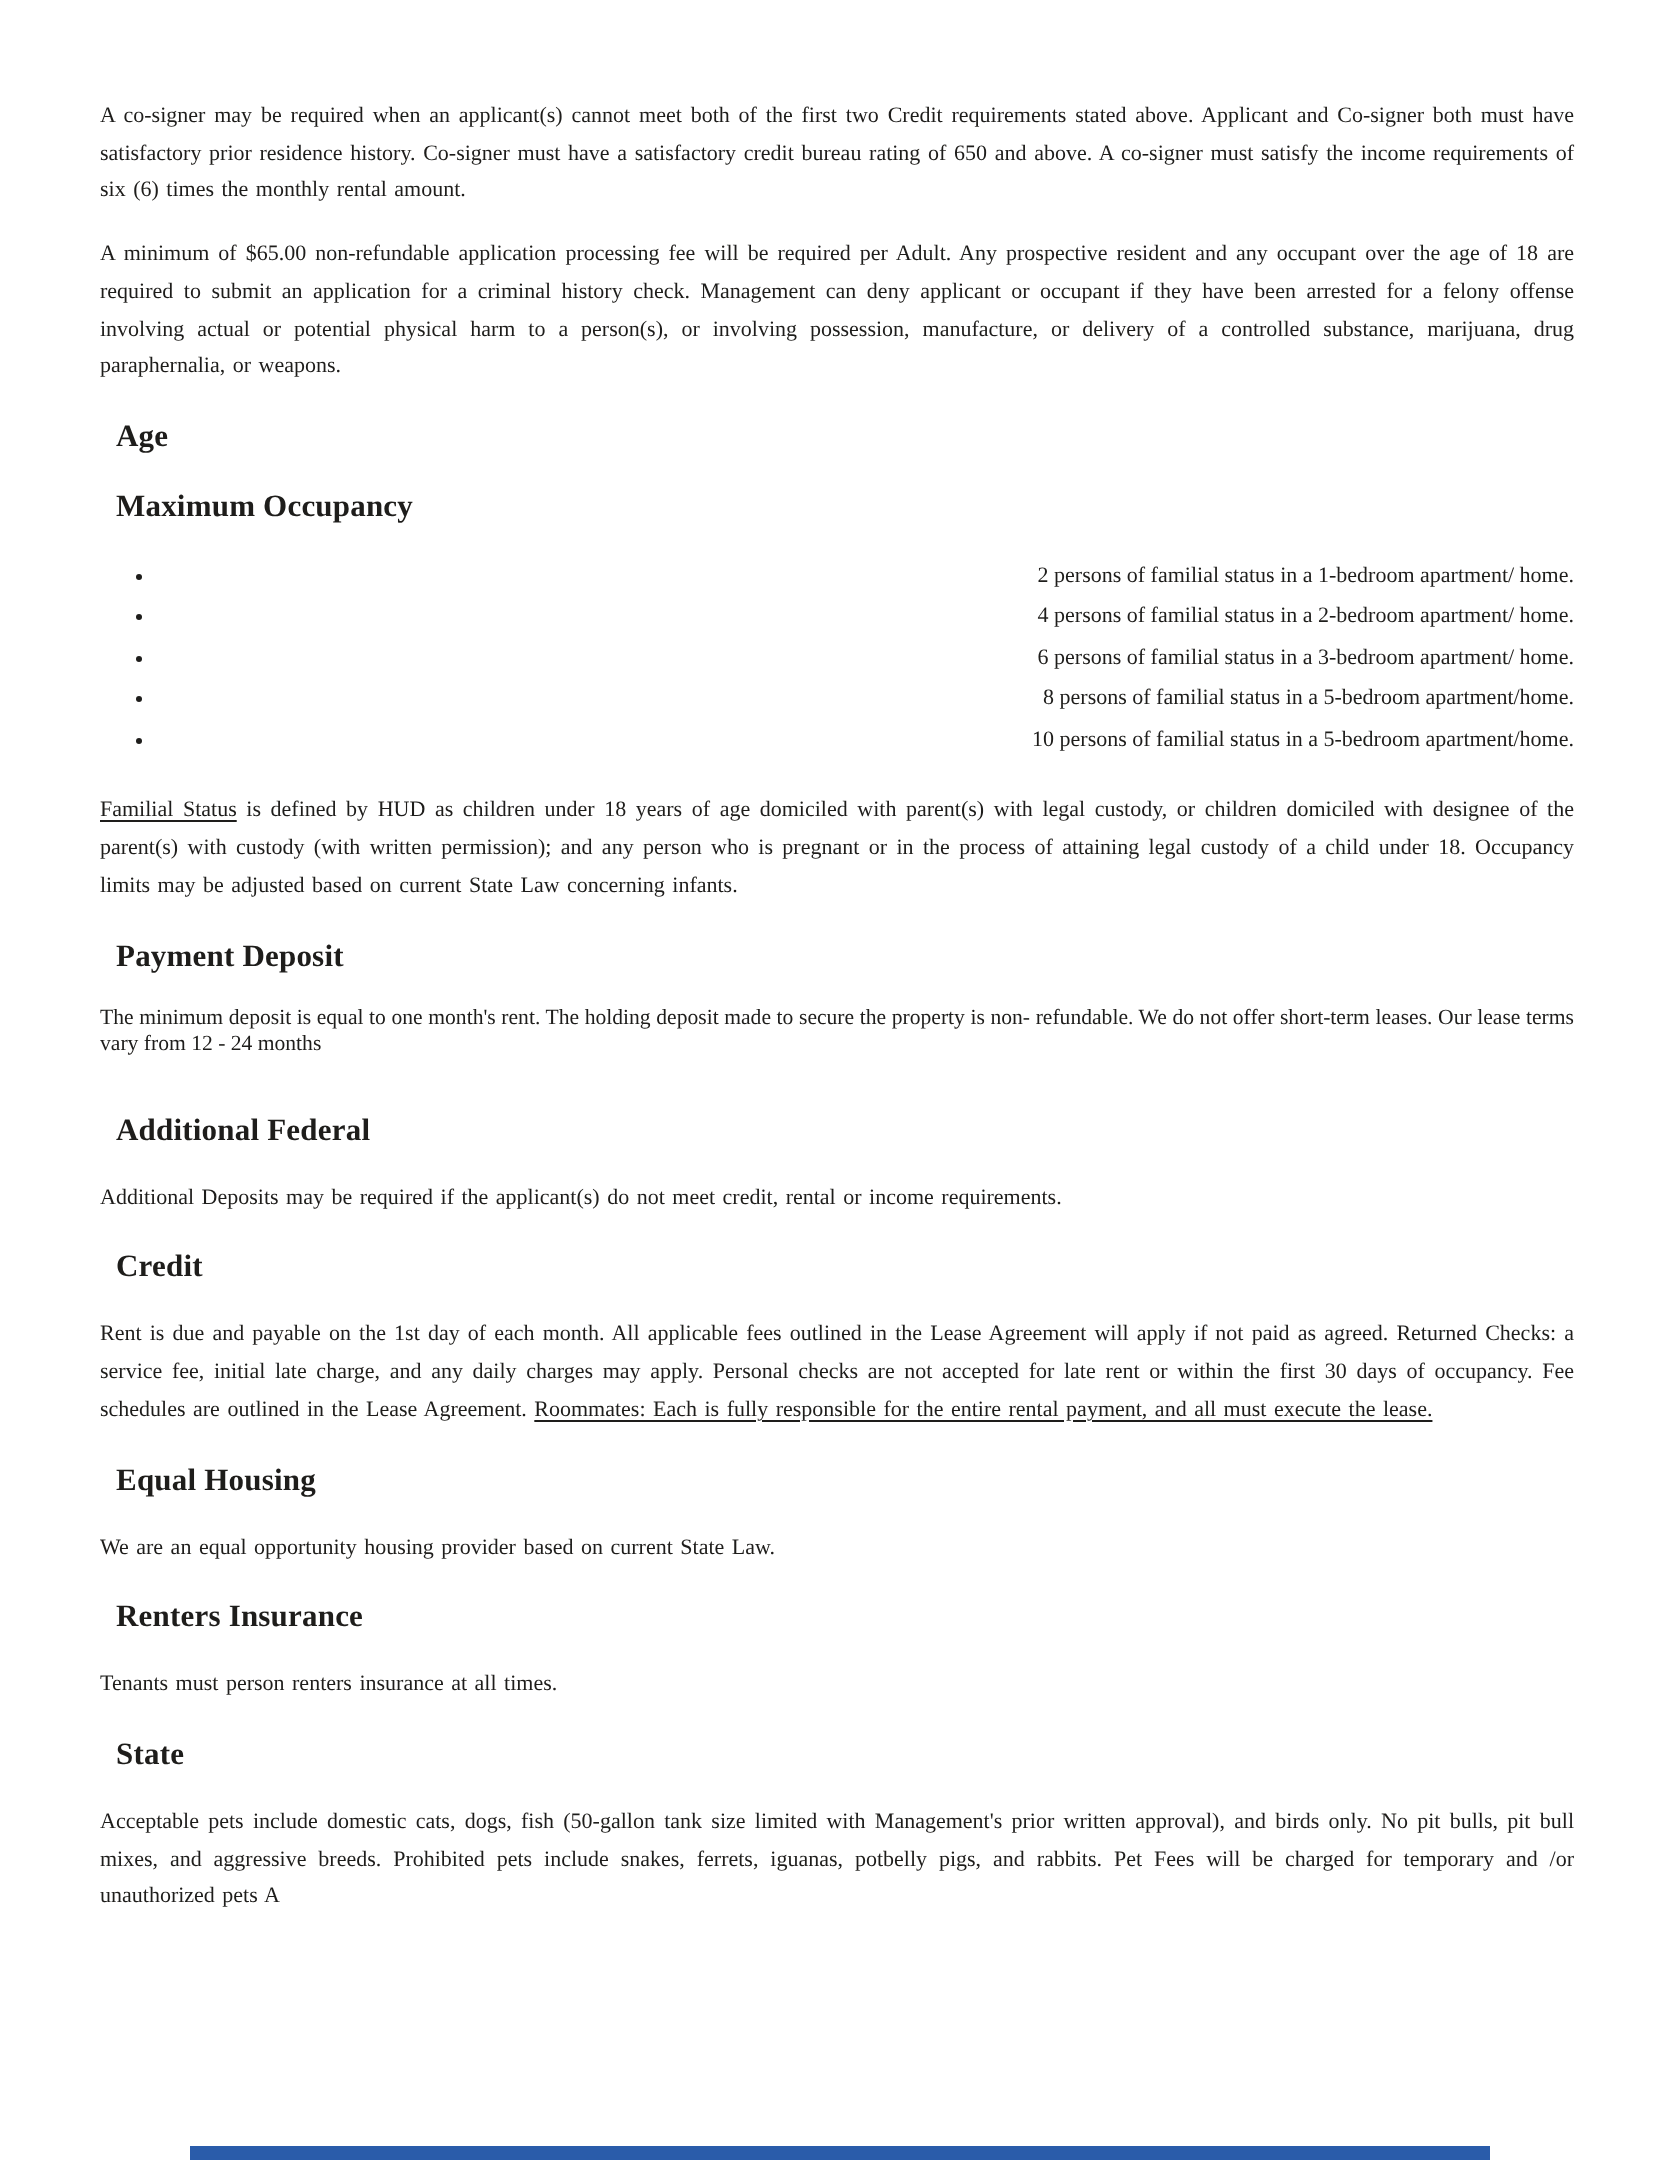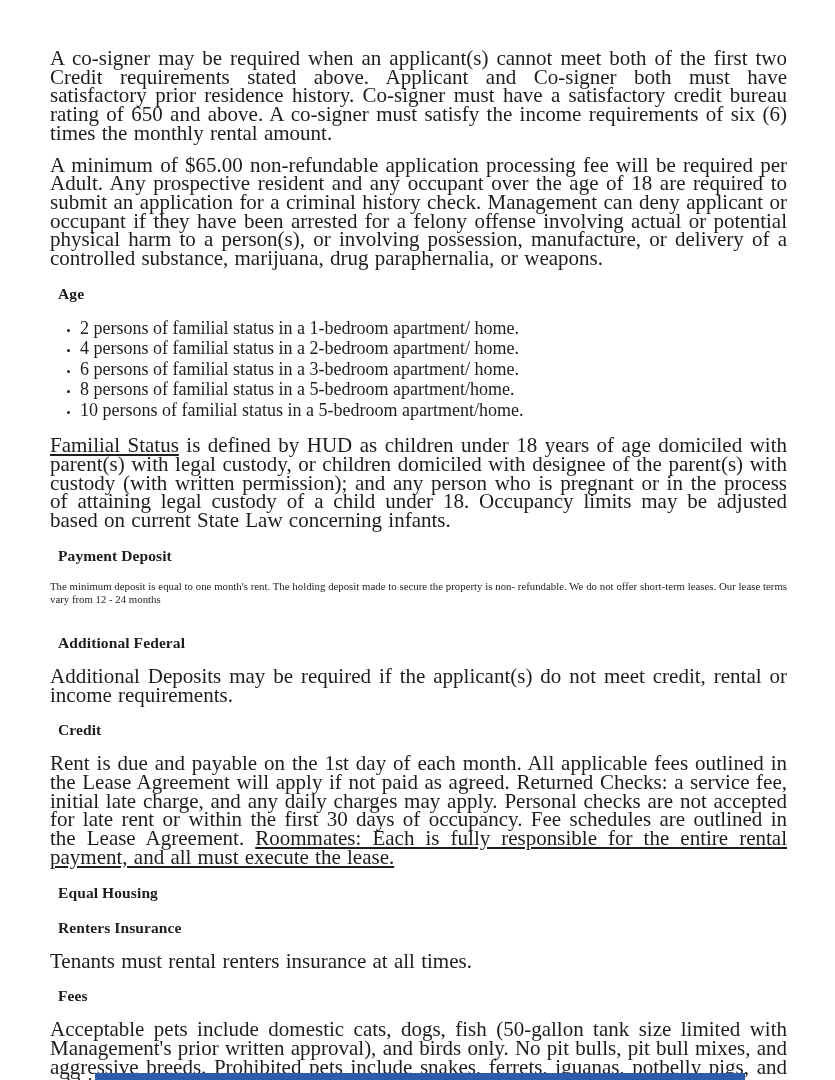--- a/index.html
+++ b/index.html
@@ -10,21 +10,21 @@
     position: relative;
     overflow: hidden;
   }
   .page {
     position: absolute; inset: 0;
     box-sizing: border-box;
     padding: 49px 48px 0 50px;
     color: #1e1d1b;
   }
   p.body {
-    font-size: 21px;
+    font-size: 11px;
     line-height: 18.7px;
     text-align: justify;
     margin: 0 0 13px 0;
     word-spacing: 1px;
   }
   p.small {
     font-size: 10.8px;
     line-height: 13.6px;
     text-align: justify;
     margin: 0 0 27px 0;
@@ -33,64 +33,67 @@
     font-size: 15.5px;
     font-weight: bold;
     margin: 17px 0 15px 8px;
     letter-spacing: 0.1px;
   }
   ul.occupancy {
     margin: 2px 0 16px 0;
     padding-left: 30px;
   }
   ul.occupancy li {
-    font-size: 18px;
+    font-size: 11px;
     line-height: 20.5px;
     list-style-type: disc;
+    text-align: right;
   }
   ul.occupancy li::marker { font-size: 10px; }
   .u { text-decoration: underline; text-underline-offset: 2px; }
   .footer-bar {
     position: absolute;
     left: 95px; bottom: 0;
     width: 650px; height: 7px;
   }
 </style>
 </head>
 <body>
 
 <div class="page" style="color: rgb(30, 29, 27);">
 
   <p class="body">A co-signer may be required when an applicant(s) cannot meet both of the first two Credit requirements stated above. Applicant and Co-signer both must have satisfactory prior residence history. Co-signer must have a satisfactory credit bureau rating of 650 and above. A co-signer must satisfy the income requirements of six (6) times the monthly rental amount.</p>
 
   <p class="body">A minimum of $65.00 non-refundable application processing fee will be required per Adult. Any prospective resident and any occupant over the age of 18 are required to submit an application for a criminal history check. Management can deny applicant or occupant if they have been arrested for a felony offense involving actual or potential physical harm to a person(s), or involving possession, manufacture, or delivery of a controlled substance, marijuana, drug paraphernalia, or weapons.</p>
 
   <h3 class="sec">Age</h3>
 
+  <h3 class="sec">Maximum Occupancy</h3>
   <ul class="occupancy">
     <li>2 persons of familial status in a 1-bedroom apartment/ home.</li>
     <li>4 persons of familial status in a 2-bedroom apartment/ home.</li>
     <li>6 persons of familial status in a 3-bedroom apartment/ home.</li>
     <li>8 persons of familial status in a 5-bedroom apartment/home.</li>
     <li>10 persons of familial status in a 5-bedroom apartment/home.</li>
   </ul>
 
   <p class="body"><span class="u">Familial Status</span><span> is defined by HUD as children under 18 years of age domiciled with parent(s) with legal custody, or children domiciled with designee of the parent(s) with custody (with written permission); and any person who is pregnant or in the process of attaining legal custody of a child under 18. Occupancy limits may be adjusted based on current State Law concerning infants.</span></p>
 
   <h3 class="sec">Payment Deposit</h3>
   <p class="small">The minimum deposit is equal to one month's rent. The holding deposit made to secure the property is non- refundable. We do not offer short-term leases. Our lease terms vary from 12 - 24 months</p>
 
   <h3 class="sec">Additional Federal</h3>
   <p class="body">Additional Deposits may be required if the applicant(s) do not meet credit, rental or income requirements.</p>
 
   <h3 class="sec">Credit</h3>
   <p class="body"><span>Rent is due and payable on the 1st day of each month. All applicable fees outlined in the Lease Agreement will apply if not paid as agreed. Returned Checks: a service fee, initial late charge, and any daily charges may apply. Personal checks are not accepted for late rent or within the first 30 days of occupancy. Fee schedules are outlined in the Lease Agreement. </span><span class="u">Roommates: Each is fully responsible for the entire rental payment, and all must execute the lease.</span></p>
 
   <h3 class="sec">Equal Housing</h3>
+  <p class="body">We are an equal opportunity housing provider based on current State Law.</p>
 
   <h3 class="sec">Renters Insurance</h3>
-  <p class="body">Tenants must rental renters insurance at all times.</p>
+  <p class="body">Tenants must person renters insurance at all times.</p>
 
-  <h3 class="sec">Fees</h3>
+  <h3 class="sec">State</h3>
   <p class="body">Acceptable pets include domestic cats, dogs, fish (50-gallon tank size limited with Management's prior written approval), and birds only. No pit bulls, pit bull mixes, and aggressive breeds. Prohibited pets include snakes, ferrets, iguanas, potbelly pigs, and rabbits. Pet Fees will be charged for temporary and /or unauthorized pets A</p>
 
   <div class="footer-bar" style="background: rgb(42, 92, 170);"></div>
 </div>
 
 </body></html>

